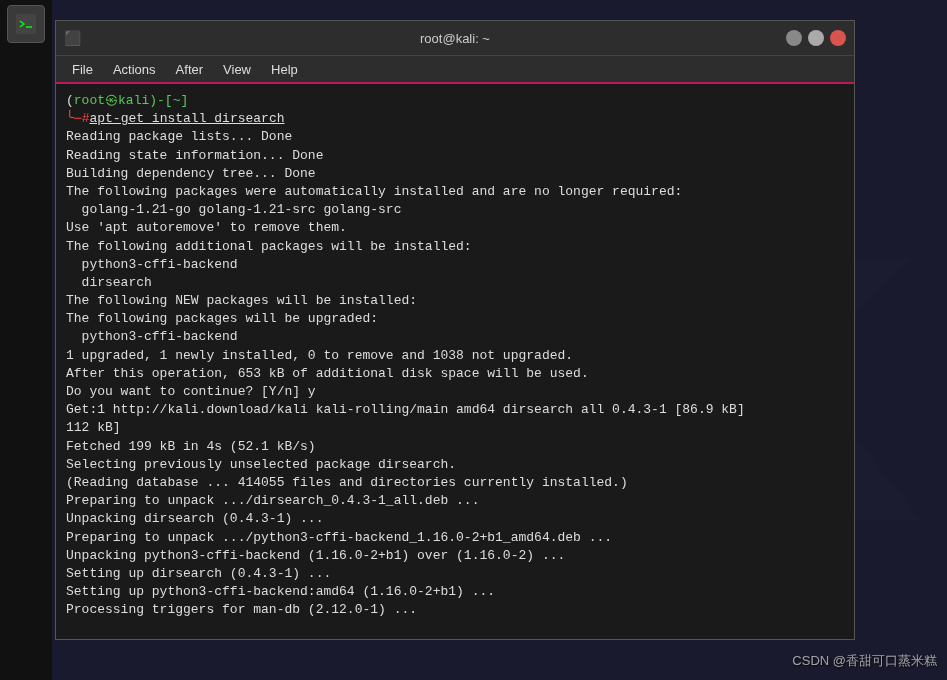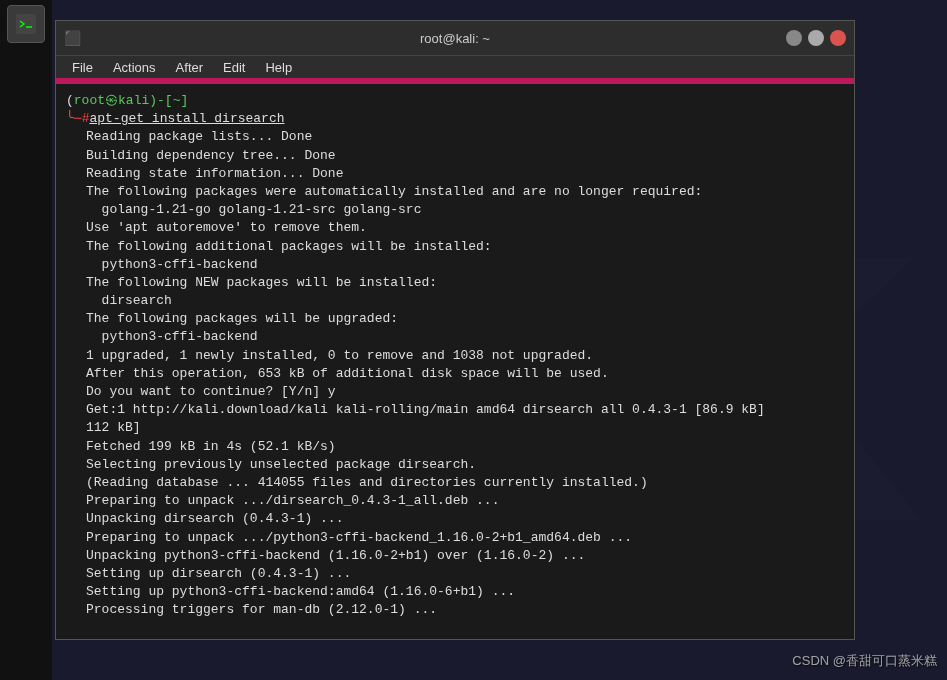--- a/index.html
+++ b/index.html
@@ -95,21 +95,21 @@
 
     
     .menu-bar {
       background: #2d2d2d;
       height: 28px;
       display: flex;
       align-items: center;
       padding: 0 8px;
       gap: 4px;
       flex-shrink: 0;
-      border-bottom: 6px solid #be185d;
+      border-bottom: 2px solid #be185d;
     }
 
     .menu-item {
       color: #ddd;
       font-family: sans-serif;
       font-size: 13px;
       padding: 2px 8px;
       cursor: pointer;
       border-radius: 3px;
     }
@@ -118,21 +118,21 @@
     .terminal-content {
       background: #1a1a1a;
       flex: 1;
       padding: 8px 10px;
       overflow: hidden;
       font-size: 13px;
       line-height: 1.4;
       color: #ddd;
     }
 
-    .line { display: block; white-space: pre; margin-left: 20px; }
+    .line { display: block; white-space: pre; }
     .prompt-line { display: flex; align-items: baseline; }
 
     .prompt-bracket { color: #ddd; }
     .prompt-user { color: #5bc85b; }
     .prompt-at { color: #5bc85b; }
     .prompt-host { color: #5bc85b; }
     .prompt-cmd { color: #ddd; text-decoration: underline; }
 
     .text-green { color: #5bc85b; text-align: right; }
     .text-white { color: #ddd; }
@@ -237,21 +237,21 @@
       <button class="ctrl-btn ctrl-minimize">–</button>
       <button class="ctrl-btn ctrl-maximize">□</button>
       <button class="ctrl-btn ctrl-close">✕</button>
     </div>
   </div>
 
   <div class="menu-bar">
     <span class="menu-item">File</span>
     <span class="menu-item">Actions</span>
     <span class="menu-item">After</span>
-    <span class="menu-item">Edit</span>
+    <span class="menu-item">View</span>
     <span class="menu-item">Help</span>
   </div>
 
   <div class="terminal-content">
 
     <div class="prompt-line">
       <span class="prompt-bracket">(</span>
         <span class="prompt-user text-green">root</span>
         <span class="prompt-at text-green">㉿</span>
         <span class="prompt-host text-green">kali</span>
@@ -259,43 +259,43 @@
         <span class="text-green">~</span>
         <span class="prompt-bracket text-green">]</span>
     </div>
     <div class="prompt-line">
       <span style="color:#ff4444;">╰─</span>
         <span style="color:#ff4444;">#</span>
         <span class="prompt-cmd"> apt-get install dirsearch</span>
     </div>
 
     <span class="line text-white">Reading package lists... Done</span>
+    <span class="line text-white">Reading state information... Done</span>
     <span class="line text-white">Building dependency tree... Done</span>
-    <span class="line text-white">Reading state information... Done</span>
     <span class="line text-white">The following packages were automatically installed and are no longer required:</span>
     <span class="line text-white">  golang-1.21-go golang-1.21-src golang-src</span>
     <span class="line text-white">Use 'apt autoremove' to remove them.</span>
     <span class="line text-white">The following additional packages will be installed:</span>
     <span class="line text-white">  python3-cffi-backend</span>
+    <span class="line text-white">  dirsearch</span>
     <span class="line text-white">The following NEW packages will be installed:</span>
-    <span class="line text-white">  dirsearch</span>
     <span class="line text-white">The following packages will be upgraded:</span>
     <span class="line text-white">  python3-cffi-backend</span>
     <span class="line text-white">1 upgraded, 1 newly installed, 0 to remove and 1038 not upgraded.</span>
     <span class="line text-white">After this operation, 653 kB of additional disk space will be used.</span>
     <span class="line text-white">Do you want to continue? [Y/n] y</span>
     <span class="line text-white">Get:1 http://kali.download/kali kali-rolling/main amd64 dirsearch all 0.4.3-1 [86.9 kB]</span>
     <span class="line text-white">112 kB]</span>
     <span class="line text-white">Fetched 199 kB in 4s (52.1 kB/s)</span>
     <span class="line text-white">Selecting previously unselected package dirsearch.</span>
     <span class="line text-white">(Reading database ... 414055 files and directories currently installed.)</span>
     <span class="line text-white">Preparing to unpack .../dirsearch_0.4.3-1_all.deb ...</span>
     <span class="line text-white">Unpacking dirsearch (0.4.3-1) ...</span>
     <span class="line text-white">Preparing to unpack .../python3-cffi-backend_1.16.0-2+b1_amd64.deb ...</span>
     <span class="line text-white">Unpacking python3-cffi-backend (1.16.0-2+b1) over (1.16.0-2) ...</span>
     <span class="line text-white">Setting up dirsearch (0.4.3-1) ...</span>
-    <span class="line text-white">Setting up python3-cffi-backend:amd64 (1.16.0-6+b1) ...</span>
+    <span class="line text-white">Setting up python3-cffi-backend:amd64 (1.16.0-2+b1) ...</span>
     <span class="line text-white">Processing triggers for man-db (2.12.0-1) ...</span>
 
   </div>
 </div>
 
 <div class="watermark">CSDN @香甜可口蒸米糕</div>
 
 </body></html>

